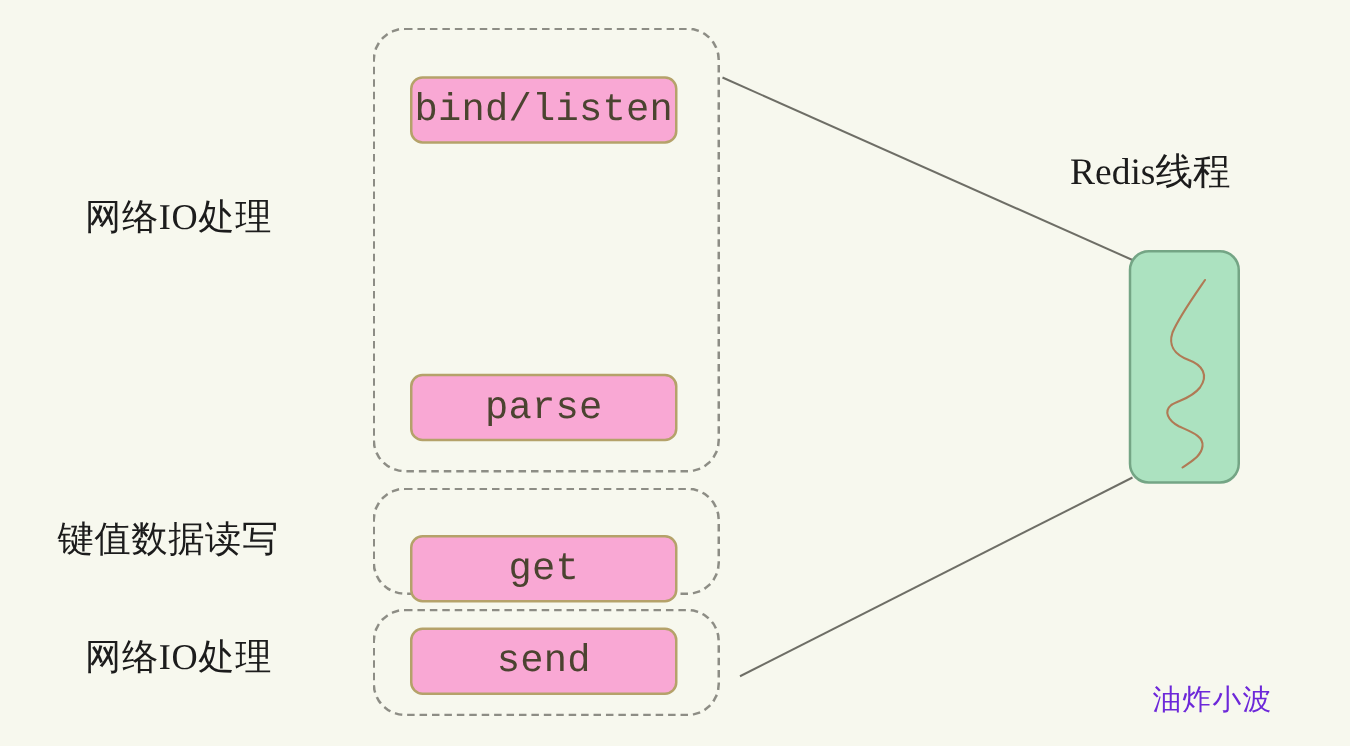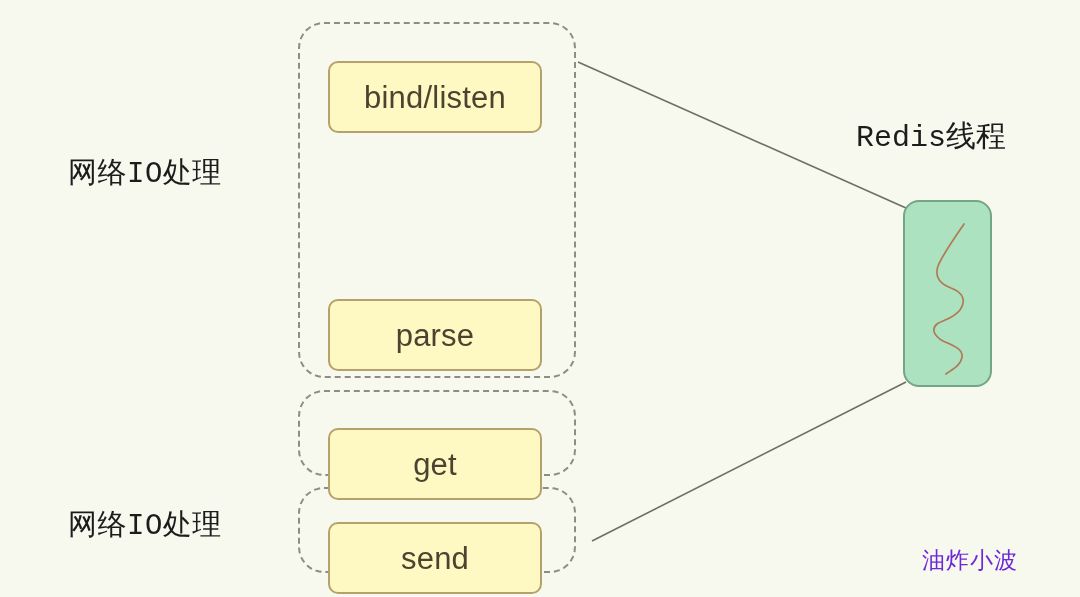--- a/index.html
+++ b/index.html
@@ -31,21 +31,21 @@
   }
 
   
   .group-label {
     position: absolute;
     color: #1c1c1c;
     font-size: 29px;
     line-height: 1;
     letter-spacing: 0.5px;
     white-space: nowrap;
-    font-family: Liberation Mono, monospace;
+    font-family: Liberation Serif, serif;
   }
   #label-net-io-top   { left: 68px;  top: 160px; }
   #label-kv-rw        { left: 46px;  top: 418px; }
   #label-net-io-bot   { left: 68px;  top: 512px; }
 
   
   .dashed-group {
     position: absolute;
     border: 2px dashed #8d8d85;
     border-radius: 26px;
@@ -53,40 +53,40 @@
     background: transparent;
   }
   #group-network-io-in { left: 298px; top: 22px;  width: 278px; height: 356px; }
   #group-kv            { left: 298px; top: 390px; width: 278px; height: 86px;  }
   #group-network-io-out{ left: 298px; top: 487px; width: 278px; height: 86px;  }
 
   
   .op-box {
     position: absolute;
     width: 214px;
-    height: 72px;
+    height: 54px;
     box-sizing: border-box;
-    background: #fef9c3;
+    background: #f9a8d4;
     border: 2px solid #b5a26a;
     border-radius: 10px;
     display: flex;
     align-items: center;
     justify-content: center;
     color: #4b4330;
     font-size: 31px;
     line-height: 1;
     letter-spacing: 0.2px;
-    font-family: Liberation Sans, sans-serif;
+    font-family: Liberation Mono, monospace;
   }
   #op-bind-listen { left: 328px; top: 61px;  }
   #op-accept      { left: 328px; top: 147px; }
   #op-recv        { left: 328px; top: 224px; }
   #op-parse       { left: 328px; top: 299px; }
   #op-get         { left: 328px; top: 428px; }
-  #op-send        { left: 328px; top: 522px; }
+  #op-send        { left: 328px; top: 502px; }
 
   
   #redis-thread-box {
     position: absolute;
     left: 903px;
     top: 200px;
     width: 89px;
     height: 187px;
     box-sizing: border-box;
     background: #ace2c0;
@@ -104,21 +104,21 @@
 
   
   #redis-thread-title {
     position: absolute;
     left: 856px;
     top: 123px;
     color: #1c1c1c;
     font-size: 30px;
     line-height: 1;
     white-space: nowrap;
-    font-family: Liberation Mono, monospace;
+    font-family: Liberation Serif, serif;
   }
 
   
   #watermark {
     position: absolute;
     left: 922px;
     top: 549px;
     color: #6d28d9;
     font-size: 23px;
     line-height: 1;
@@ -132,20 +132,21 @@
 
 <div id="canvas">
 
   <svg id="connectors" viewBox="0 0 1080 597" width="1080" height="597" xmlns="http://www.w3.org/2000/svg">
     <line x1="578" y1="62" x2="906" y2="208" stroke="#6e6e66" stroke-width="1.6"></line>
     <line x1="592" y1="541" x2="906" y2="382" stroke="#6e6e66" stroke-width="1.6"></line>
   </svg>
 
   <div class="group-label" id="label-net-io-top">网络IO处理</div>
 
+  <div class="group-label" id="label-kv-rw">键值数据读写</div>
 
   <div class="group-label" id="label-net-io-bot">网络IO处理</div>
 
   <div class="dashed-group" id="group-network-io-in"></div>
   <div class="dashed-group" id="group-kv"></div>
   <div class="dashed-group" id="group-network-io-out"></div>
 
   <div class="op-box" id="op-bind-listen">bind/listen</div>
 
 

